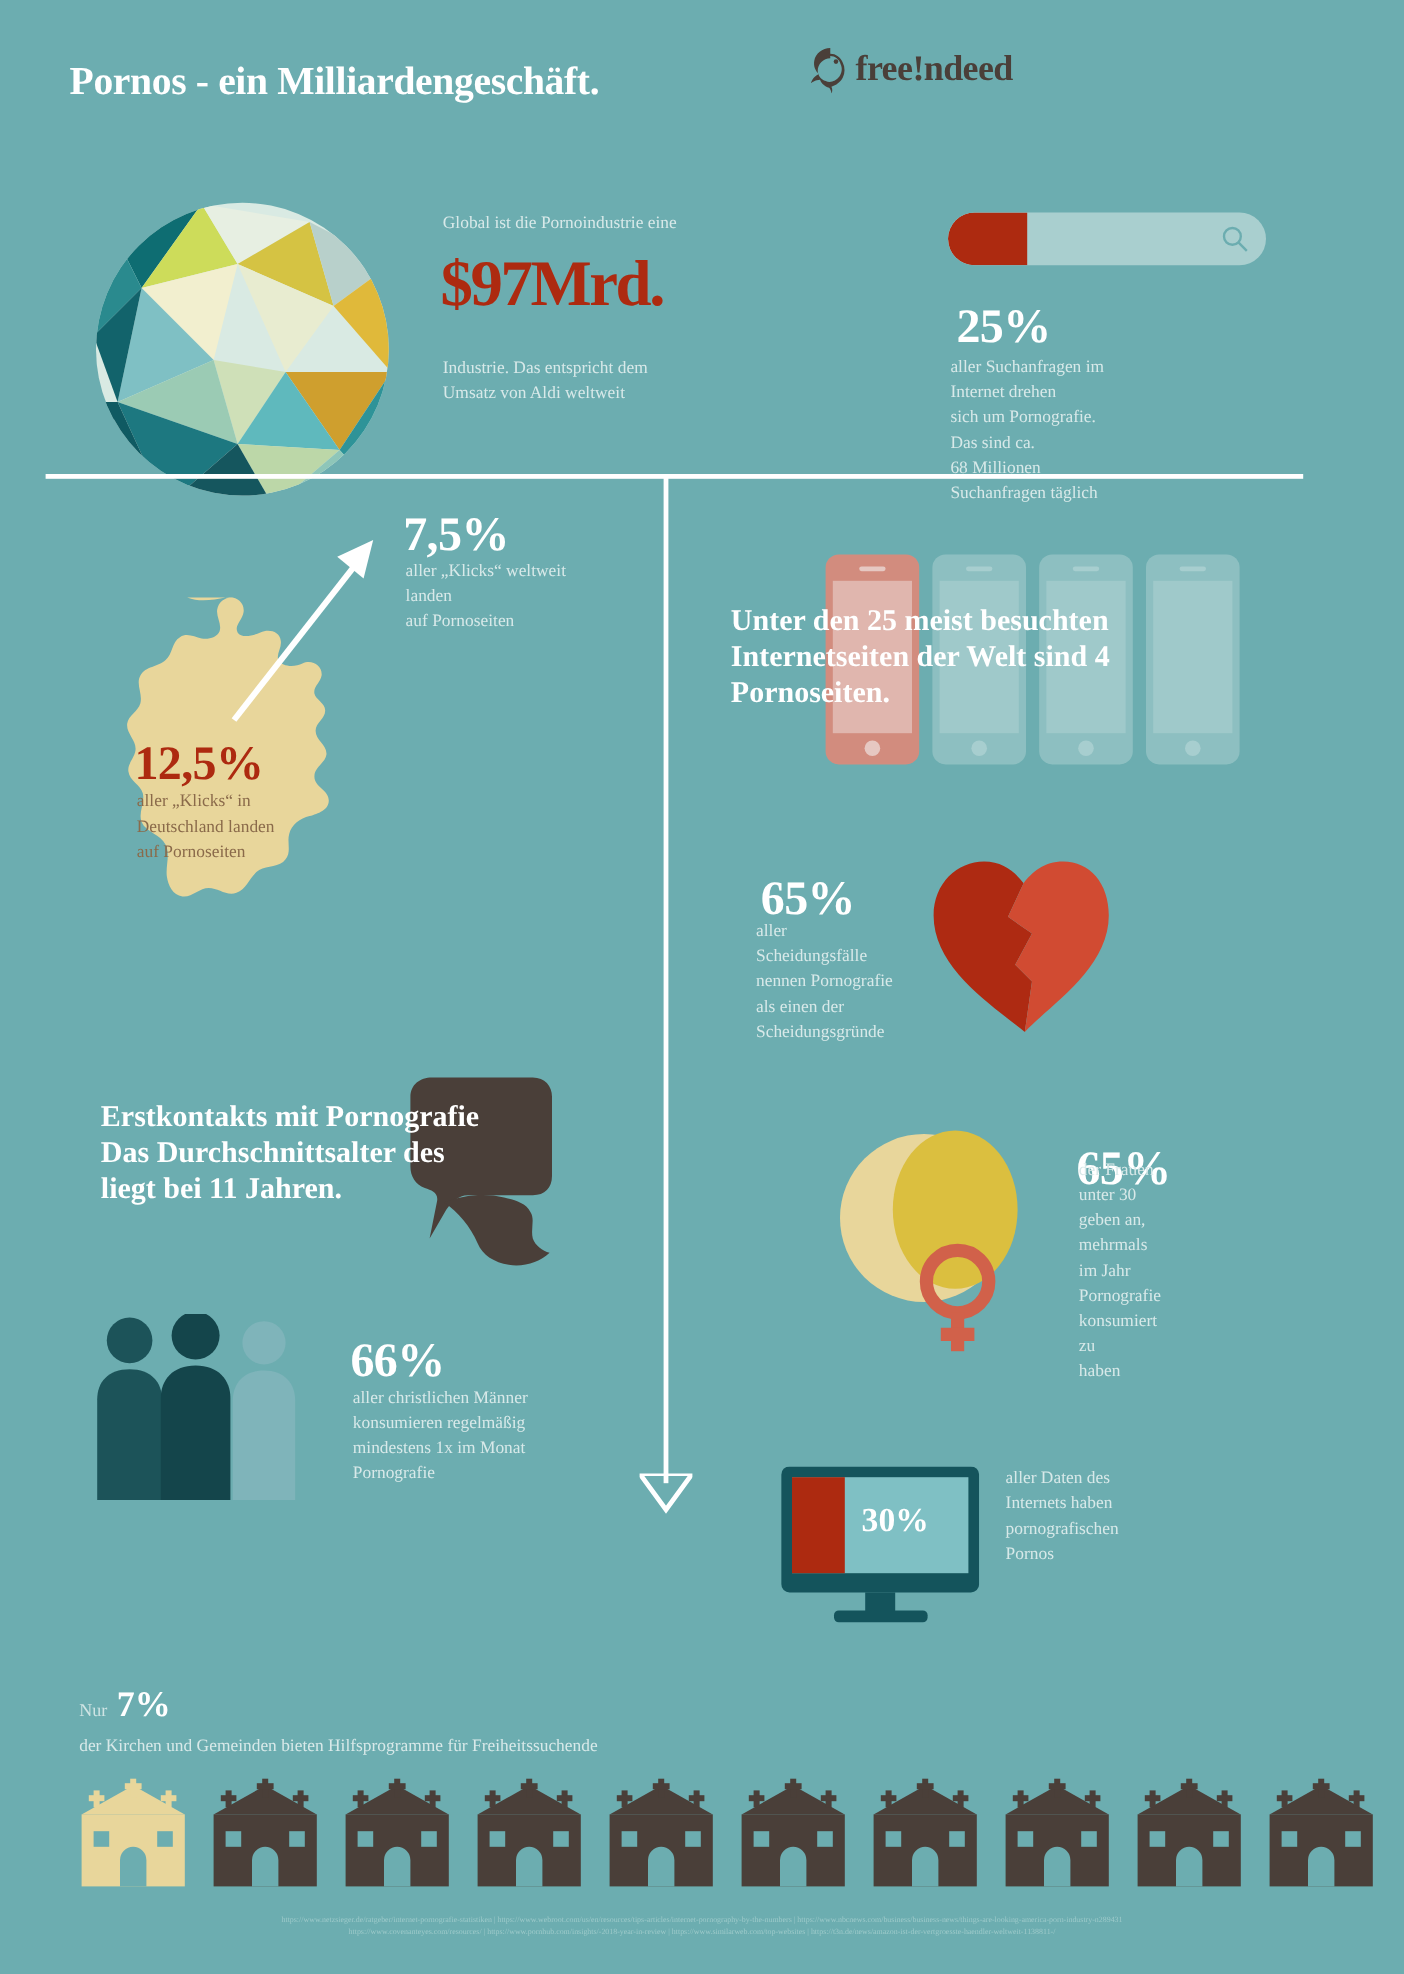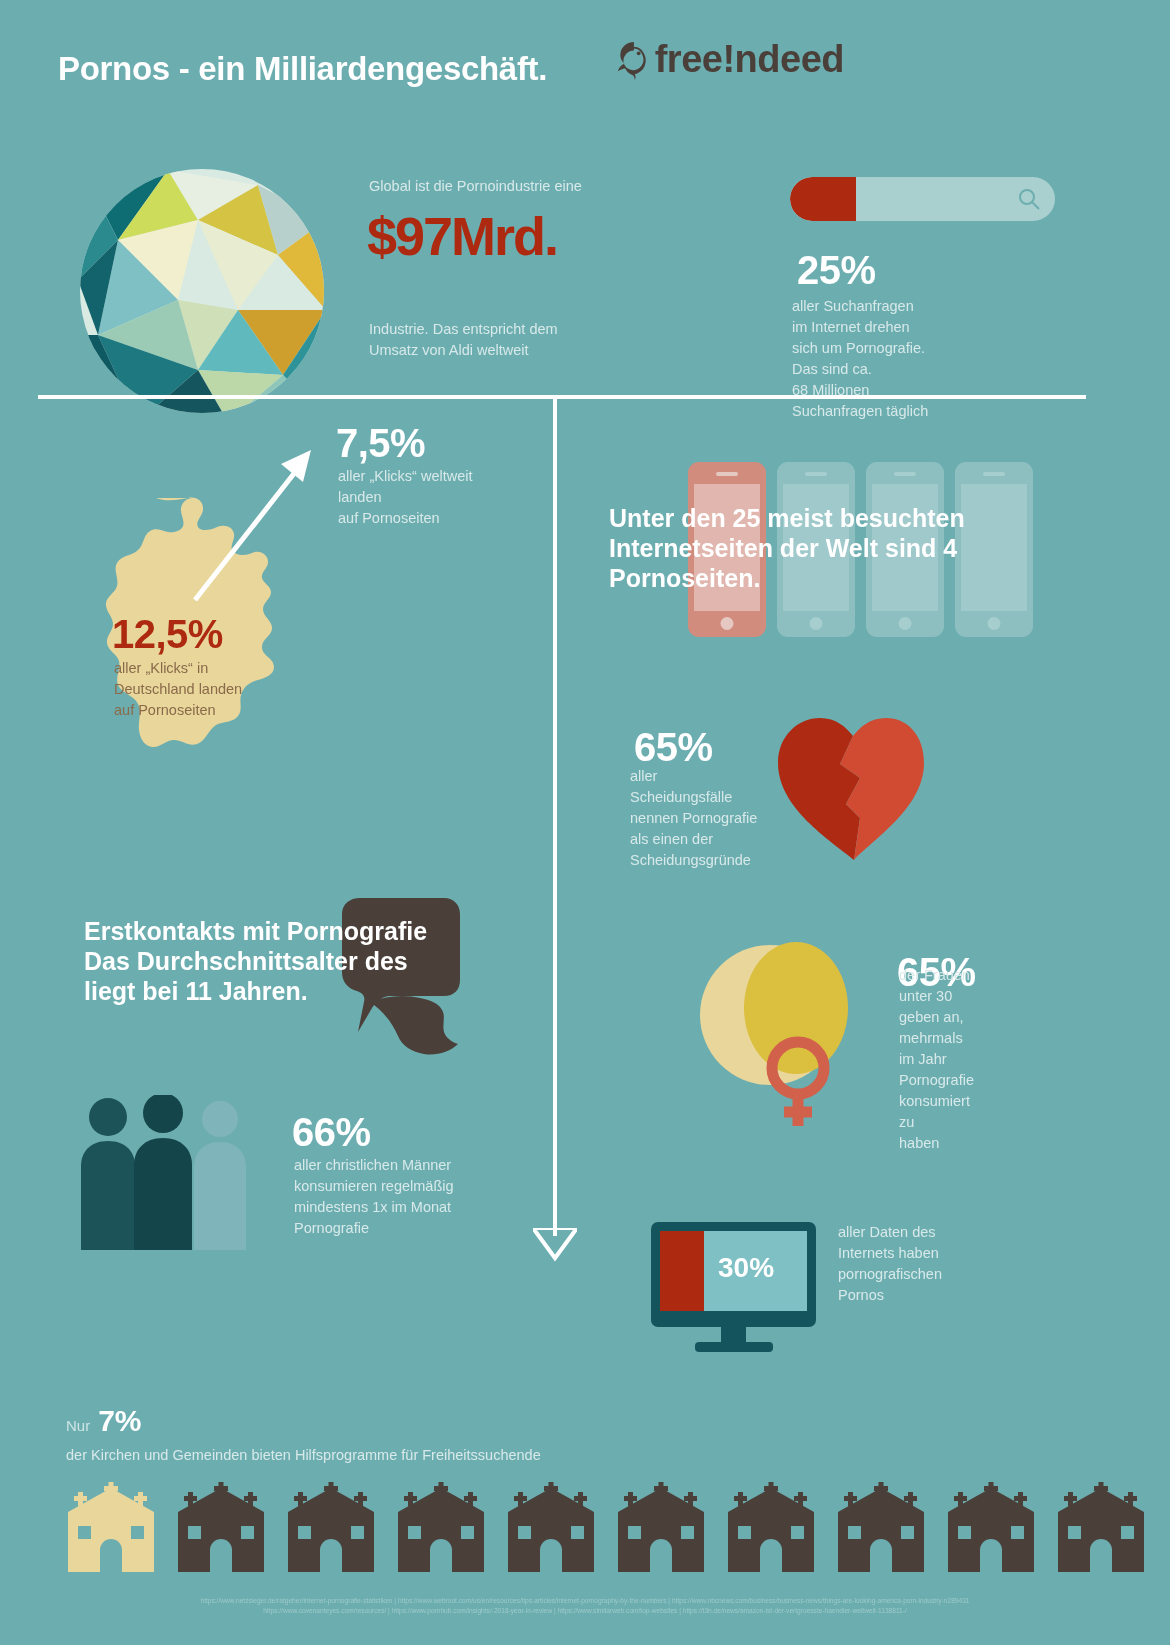--- a/index.html
+++ b/index.html
@@ -3,47 +3,47 @@
 <meta charset="utf-8">
 <style>
   * { box-sizing: border-box; margin: 0; padding: 0; }
   body {
     width: 1170px; height: 1645px;
     background: #6cadb0;
     font-family: "Liberation Sans", sans-serif;
     position: relative;
     overflow: hidden;
   }
-  .page { position: relative; width: 932px; height: 1645px; }
+  .page { position: relative; width: 932px; height: 1645px; font-family: Liberation Serif, serif; }
 
   
   .title {
     position: absolute; left: 58px; top: 50px;
     font-size: 33px; font-weight: bold; color: #ffffff;
     letter-spacing: -0.3px;
   }
   .logo { position: absolute; right: 88px; top: 38px; display: flex; align-items: center; gap: 4px; }
   .logo-mark { width: 38px; height: 40px; }
-  .logo-text { font-size: 38px; font-weight: bold; color: #4a3f39; letter-spacing: -0.5px; }
+  .logo-text { font-size: 30px; font-weight: bold; color: #4a3f39; letter-spacing: -0.5px; }
 
   
   .big-num { font-size: 40px; font-weight: bold; color: #ffffff; letter-spacing: -0.5px; }
   .big-num.red { color: #ad2a10; }
   .body-txt { font-size: 14.5px; line-height: 1.45; color: #d8e9e9; font-weight: 400; }
   .body-txt.brown { color: #8a6a4a; }
   .headline { font-size: 25px; font-weight: bold; color: #ffffff; line-height: 1.2; }
 
   
   .gem { position: absolute; left: 78px; top: 160px; width: 248px; height: 262px; }
 
   
   .intro-lbl { position: absolute; left: 369px; top: 176px; text-align: center; }
   .mrd { position: absolute; left: 367px; top: 205px;
          font-size: 54px; font-weight: bold; color: #ad2a10; letter-spacing: -2px; }
-  .mrd-sub { position: absolute; left: 369px; top: 297px; margin-top: 22px; }
+  .mrd-sub { position: absolute; left: 369px; top: 297px; }
 
   
   .searchbar { position: absolute; left: 790px; top: 177px; width: 265px; height: 44px;
                border-radius: 22px; background: #a9cfcf; overflow: hidden; }
   .searchbar .fill { position: absolute; left: 0; top: 0; width: 25%; height: 100%;
                      background: #ad2a10; border-radius: 22px 0 0 22px; }
   .search-icon { position: absolute; right: 14px; top: 10px; width: 24px; height: 24px; }
   .pct25 { position: absolute; left: 797px; top: 248px; }
   .pct25-sub { position: absolute; left: 792px; top: 296px; }
 

